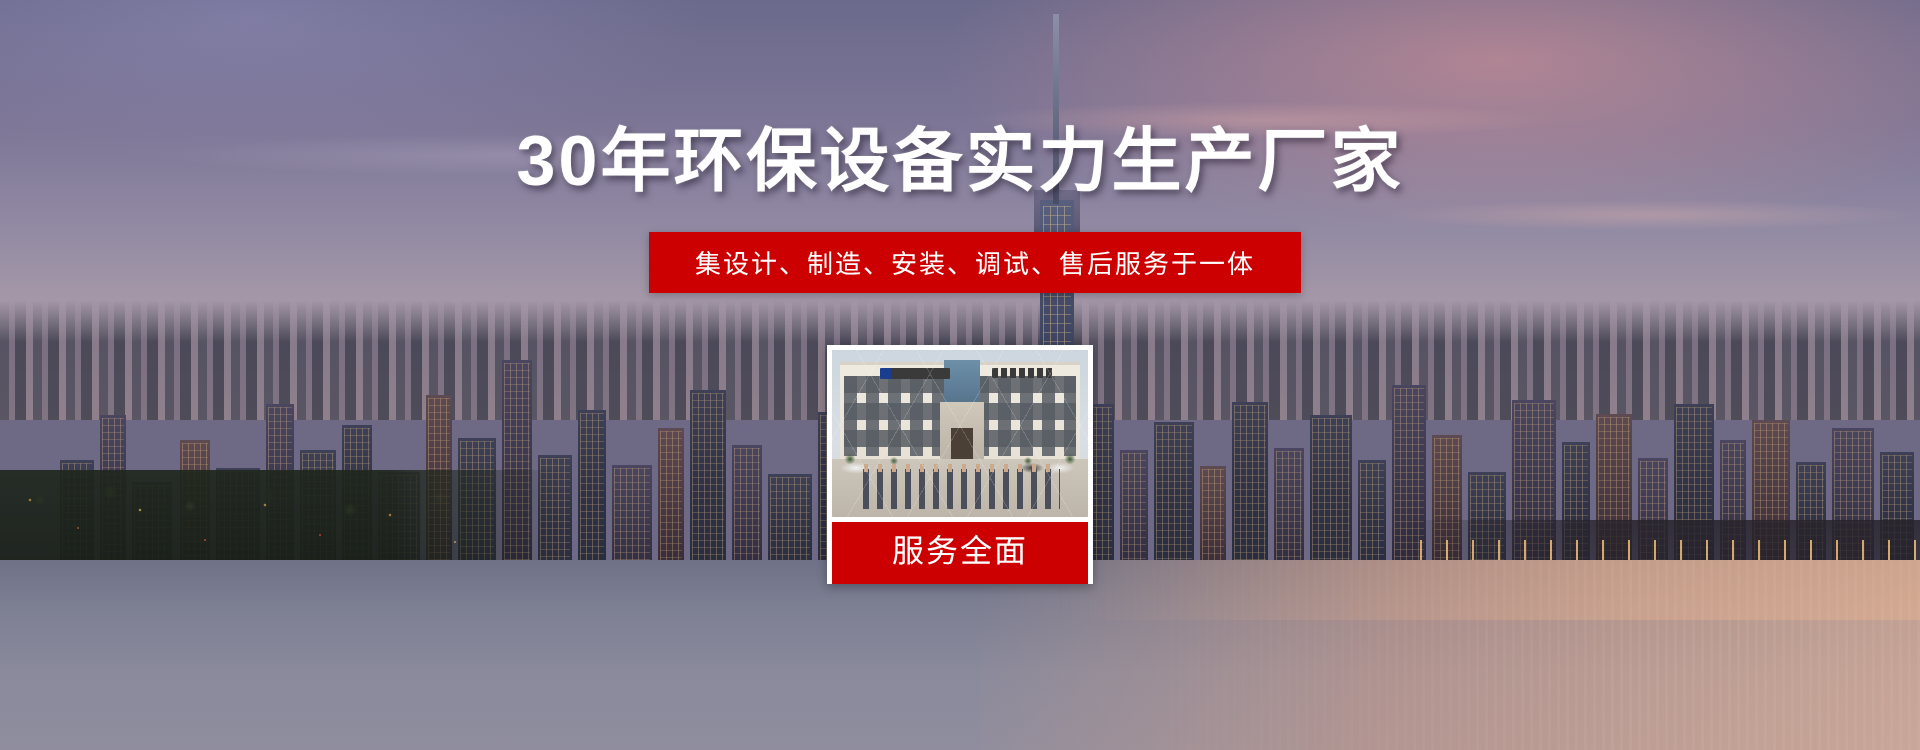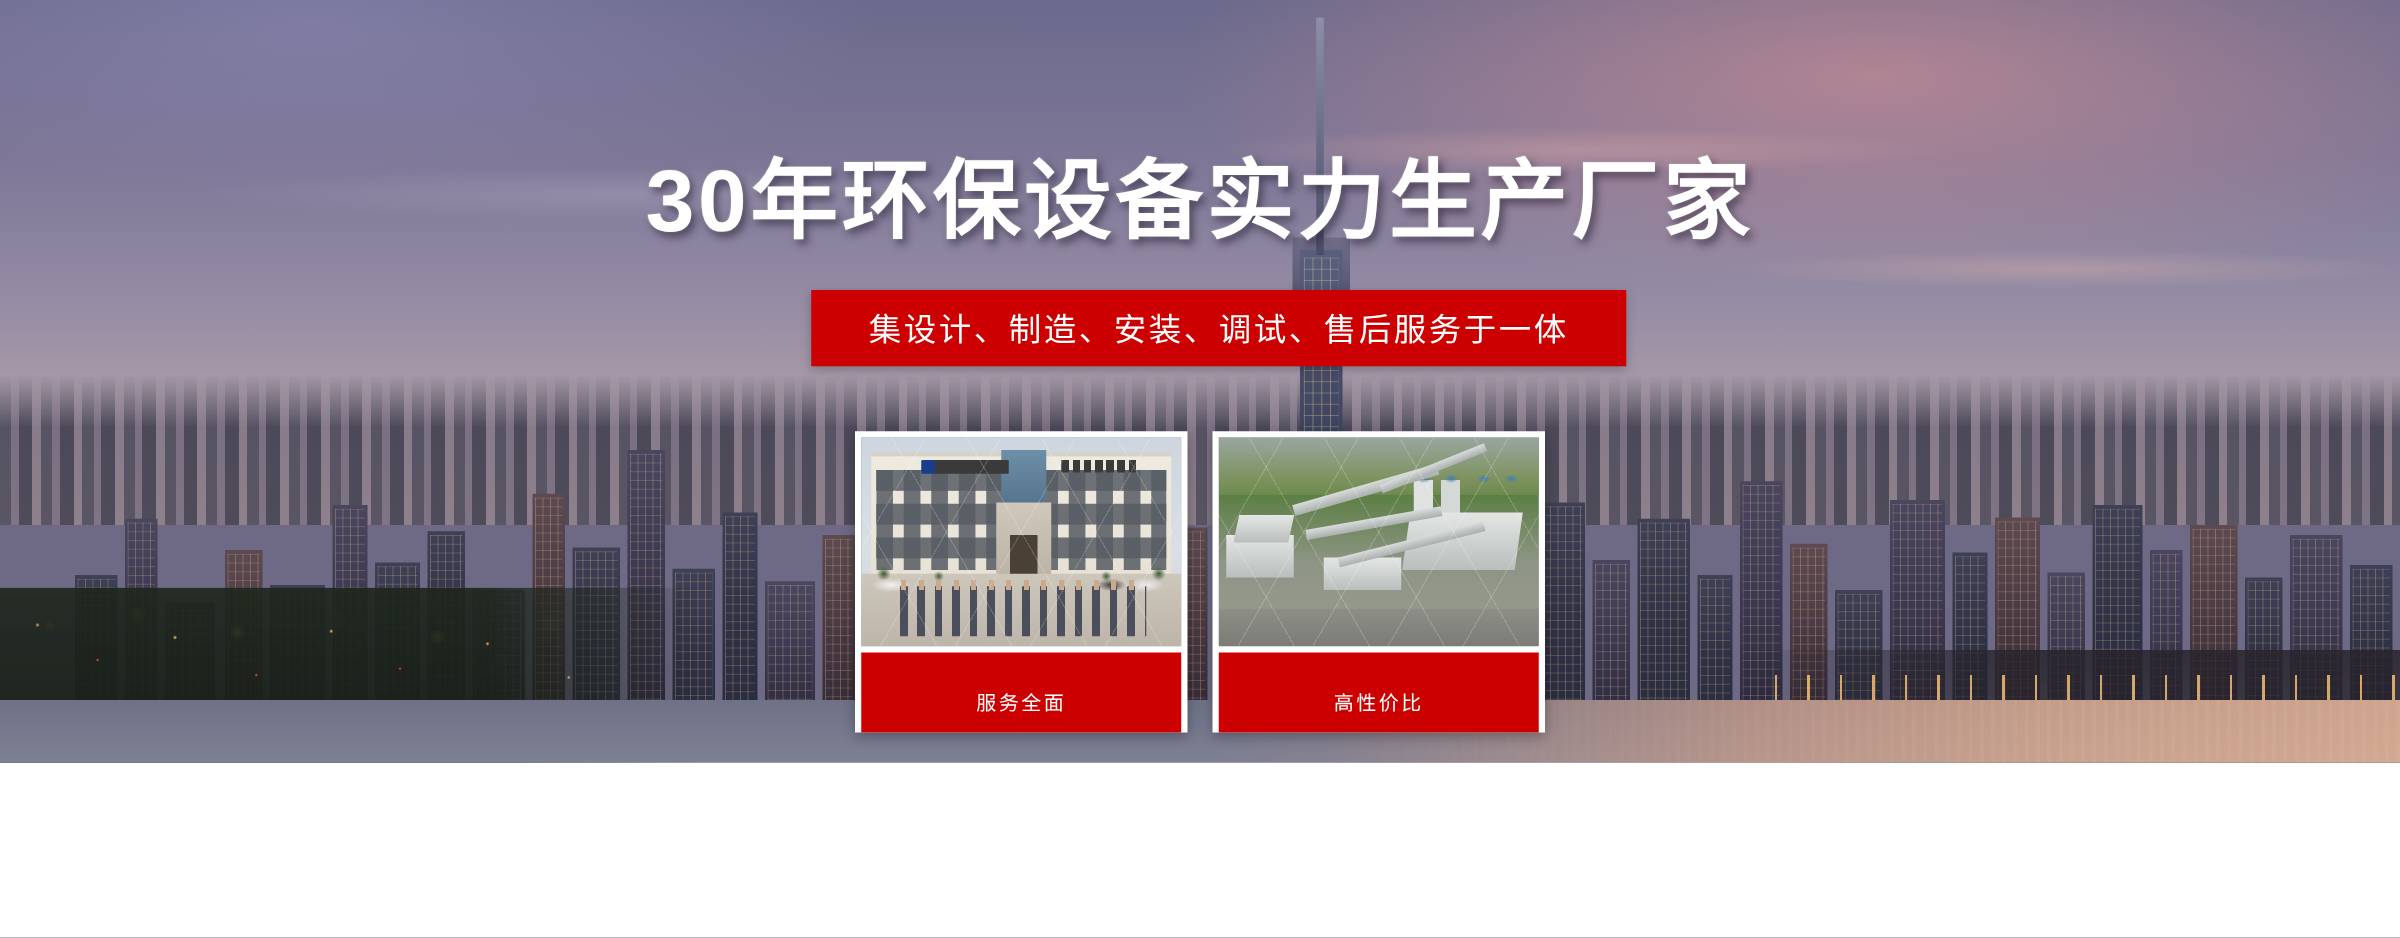--- a/index.html
+++ b/index.html
@@ -5,21 +5,21 @@
 <style>
   * { box-sizing: border-box; margin: 0; padding: 0; }
   html, body {
     width: 1920px; height: 750px;
     overflow: hidden;
     font-family: "Liberation Sans", "DejaVu Sans", sans-serif;
   }
 
   .banner {
     position: relative;
-    width: 1920px; height: 610px;
+    width: 1920px; height: 750px;
     overflow: hidden;
     background: #6e6a86;
   }
 
   
   .bg { position: absolute; inset: 0; overflow: hidden; }
 
   .sky {
     position: absolute; left: 0; top: 0; width: 1920px; height: 420px;
     background:
@@ -178,23 +178,23 @@
     box-shadow: 0 3px 10px rgba(0,0,0,.3);
   }
   .card-photo {
     position: relative;
     width: 256px; height: 167px;
     overflow: hidden;
     background: #8f9aa6;
   }
   .card-caption {
     background: #cc0000; color: #fff;
-    font-size: 16px; letter-spacing: 2px;
+    font-size: 32px; letter-spacing: 2px;
     text-align: center;
-    padding: 27px 0 13px;
+    padding: 3px 0 13px;
     margin-top: 5px;
   }
   .watermark {
     position: absolute; inset: 0;
     background-image:
       repeating-linear-gradient(60deg, rgba(255,255,255,.16) 0 1px, transparent 1px 52px),
       repeating-linear-gradient(-60deg, rgba(255,255,255,.16) 0 1px, transparent 1px 52px);
     pointer-events: none;
   }
 
@@ -500,36 +500,17 @@
         <div class="p1-phone"></div>
         <div class="p1-ground"></div>
         <div class="p1-trees"></div>
         <div class="p1-cars"></div>
         <div class="p1-staff"></div>
         <div class="watermark"></div>
       </div>
       <div class="card-caption">服务全面</div>
     </div>
 
-    <div class="card">
-      <div class="card-photo">
-        <div class="p2-field"></div>
-        <div class="p2-far"></div>
-        <div class="p2-silos"></div>
-        <div class="p2-silo-tops"></div>
-        <div class="p2-block" style="left:6px;top:78px;width:54px;height:34px;"></div>
-        <div class="p2-block" style="left:14px;top:62px;width:44px;height:22px;transform:skewX(-12deg);"></div>
-        <div class="p2-block" style="left:150px;top:60px;width:90px;height:46px;transform:skewX(-8deg);"></div>
-        <div class="p2-block" style="left:84px;top:96px;width:62px;height:26px;"></div>
-        <div class="p2-conv" style="left:60px;top:54px;width:120px;height:9px;transform:rotate(-16deg);"></div>
-        <div class="p2-conv" style="left:70px;top:74px;width:110px;height:8px;transform:rotate(-10deg);"></div>
-        <div class="p2-conv" style="left:96px;top:96px;width:120px;height:8px;transform:rotate(-14deg);"></div>
-        <div class="p2-conv" style="left:130px;top:38px;width:90px;height:7px;transform:rotate(-22deg);"></div>
-        <div class="p2-road"></div>
-        <div class="watermark"></div>
-      </div>
-      <div class="card-caption">高性价比</div>
-    </div>
 
 
 
   </div>
 </div>
 
 </body></html>

